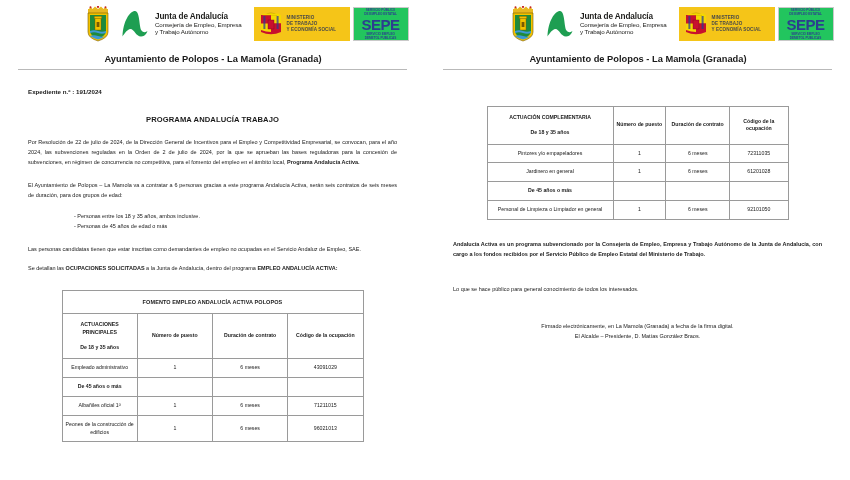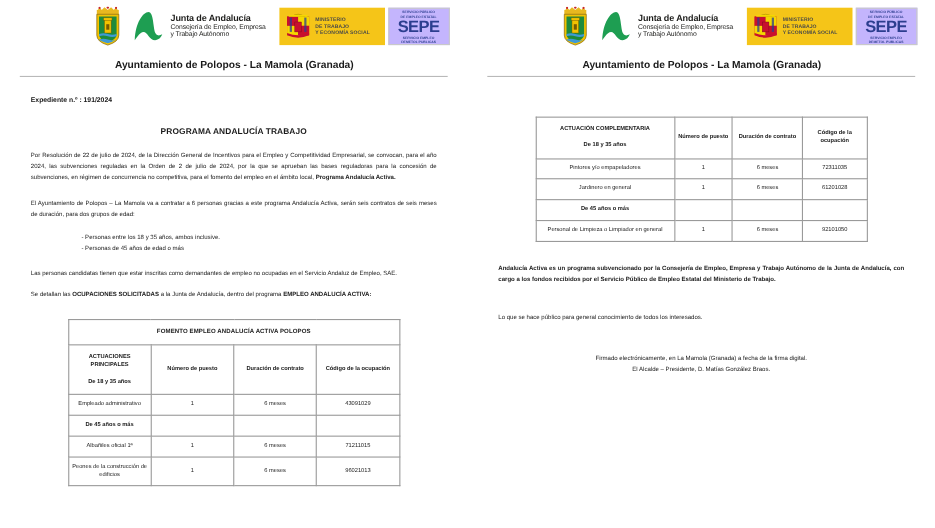--- a/index.html
+++ b/index.html
@@ -87,27 +87,27 @@
     font-size: 4.6px;
     line-height: 1.35;
     color: #4a4a48;
     font-weight: bold;
     letter-spacing: 0.1px;
   }
   .sepe-box {
     width: 56px;
     height: 34px;
     border: 1px solid #c9c9c9;
-    background: #c4b5fd;
+    background: #22c55e;
     margin-left: 3px;
     flex: 0 0 56px;
     display: flex;
     flex-direction: column;
     align-items: center;
-    justify-content: flex-start;
+    justify-content: center;
     padding: 1px 0;
     box-sizing: border-box;
   }
   .sepe-top, .sepe-bottom {
     font-size: 3.1px;
     color: #2c3e8f;
     line-height: 1.3;
     text-align: center;
     font-weight: bold;
   }

